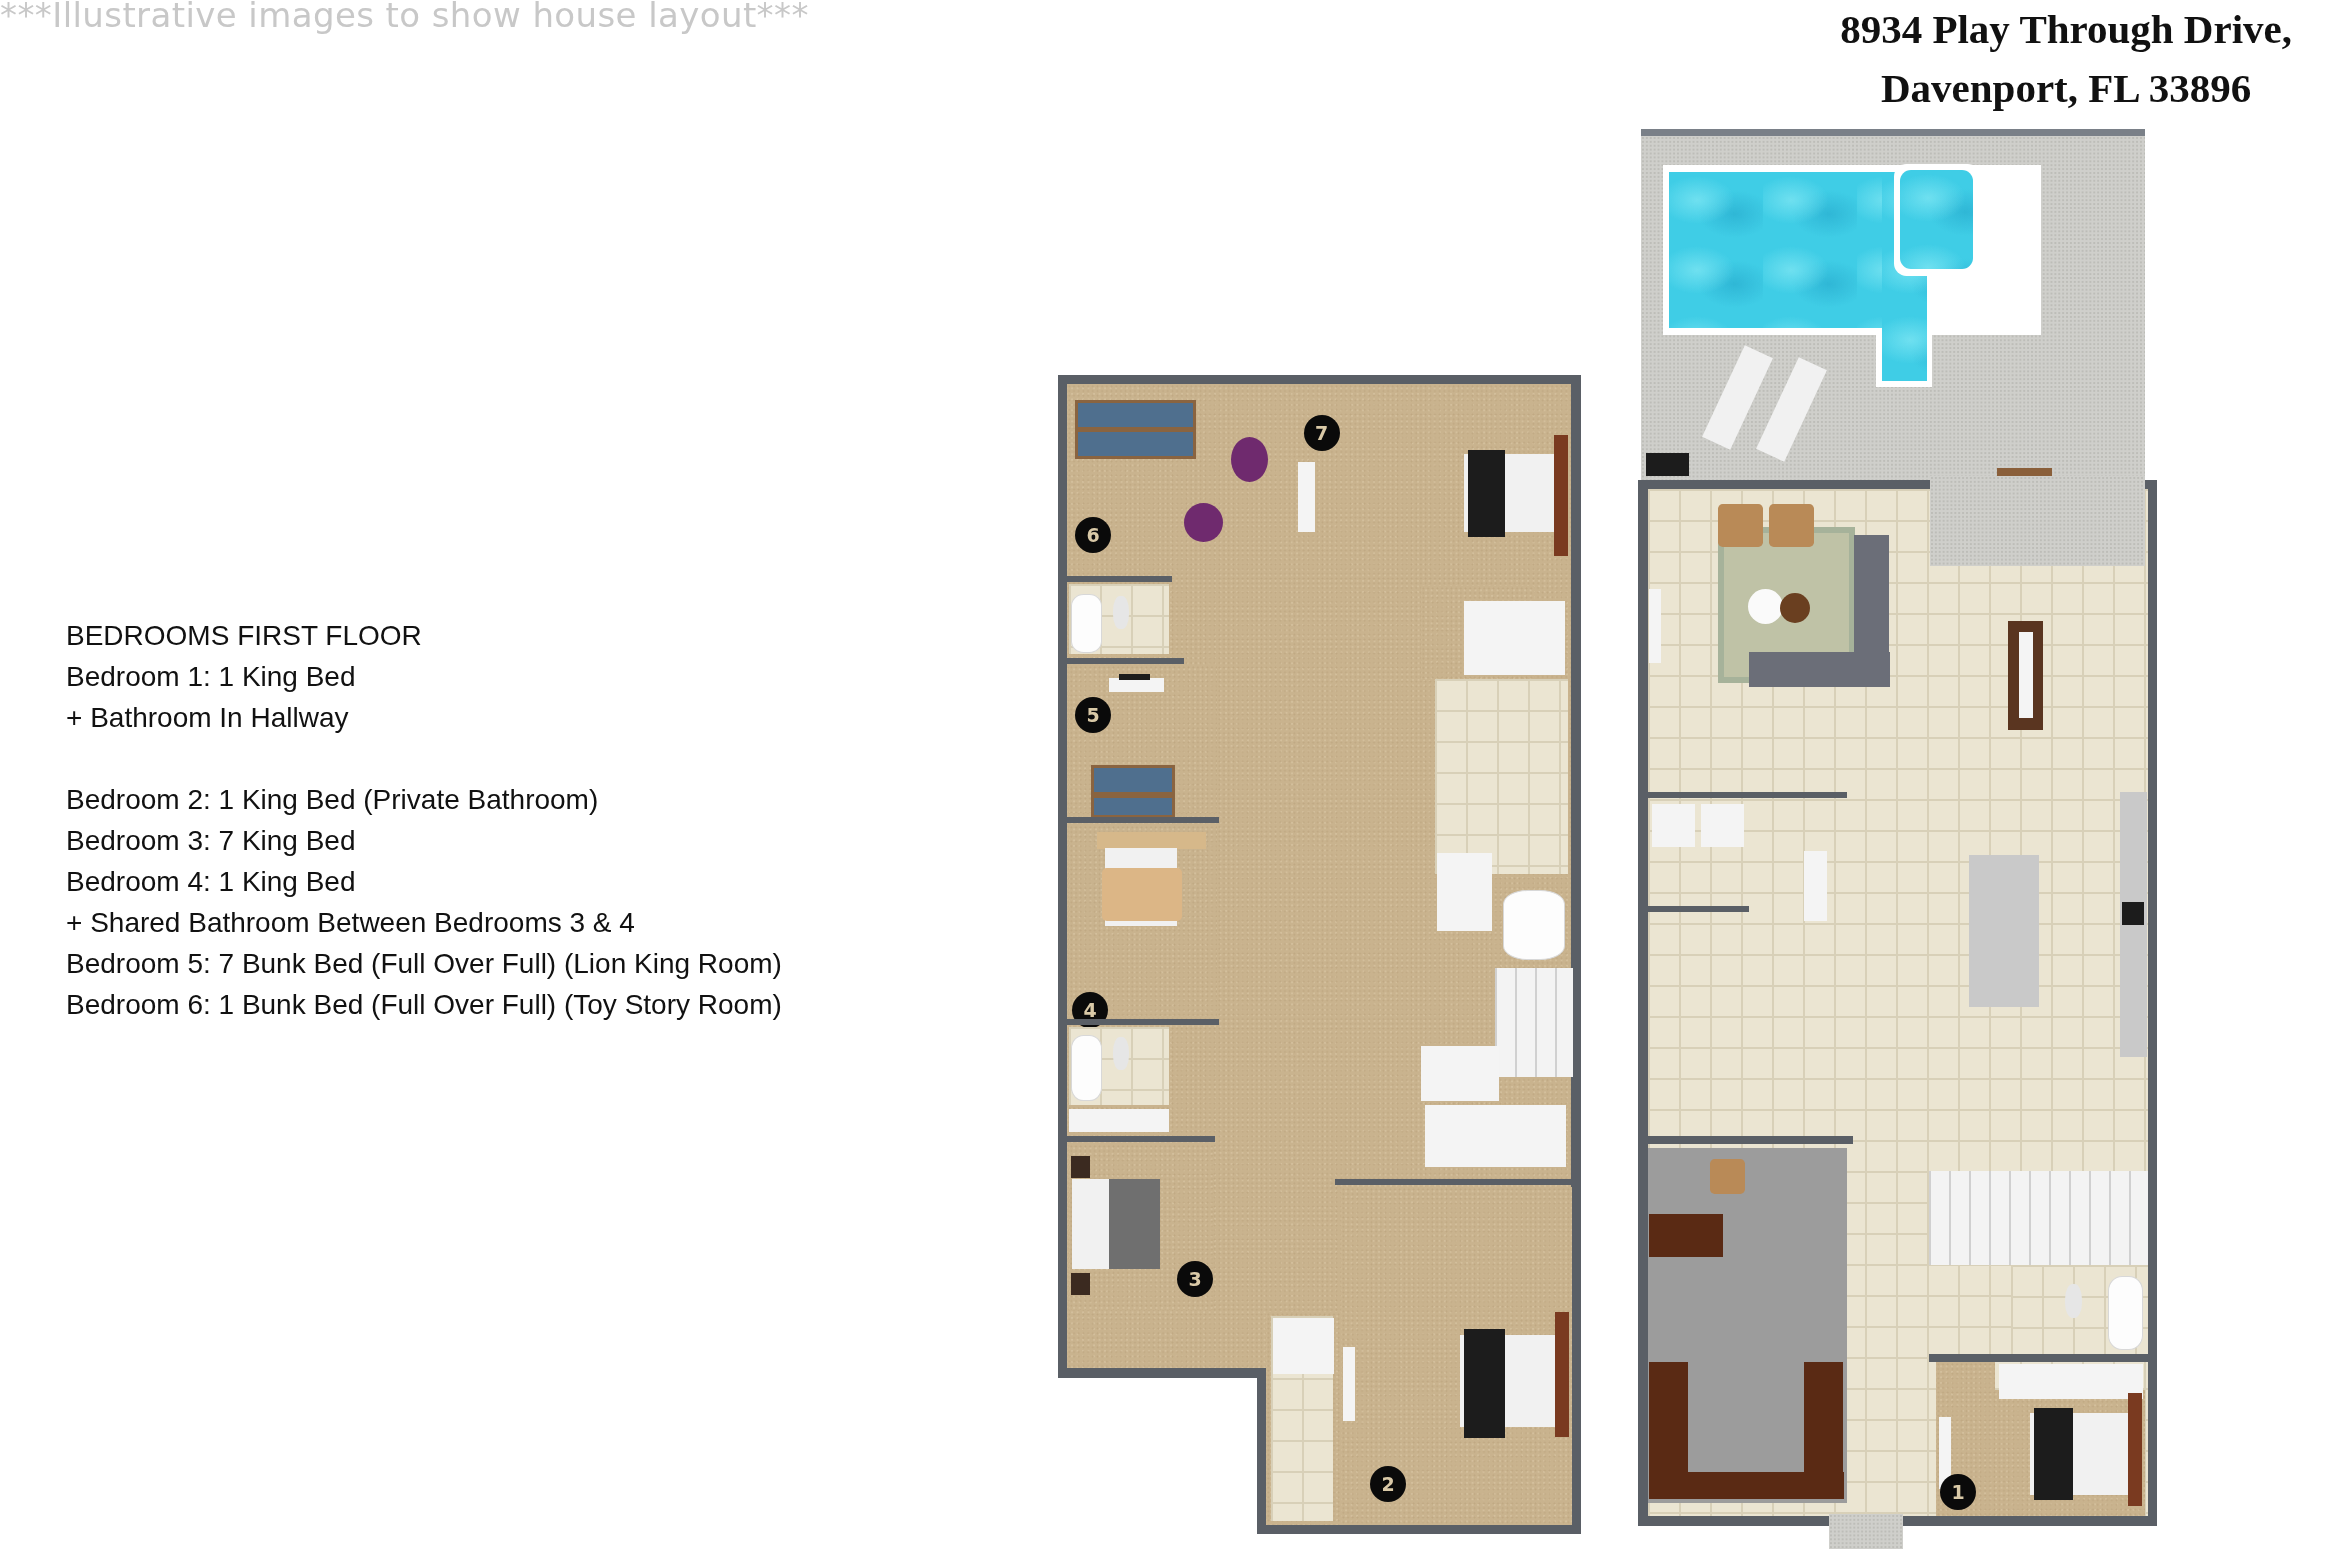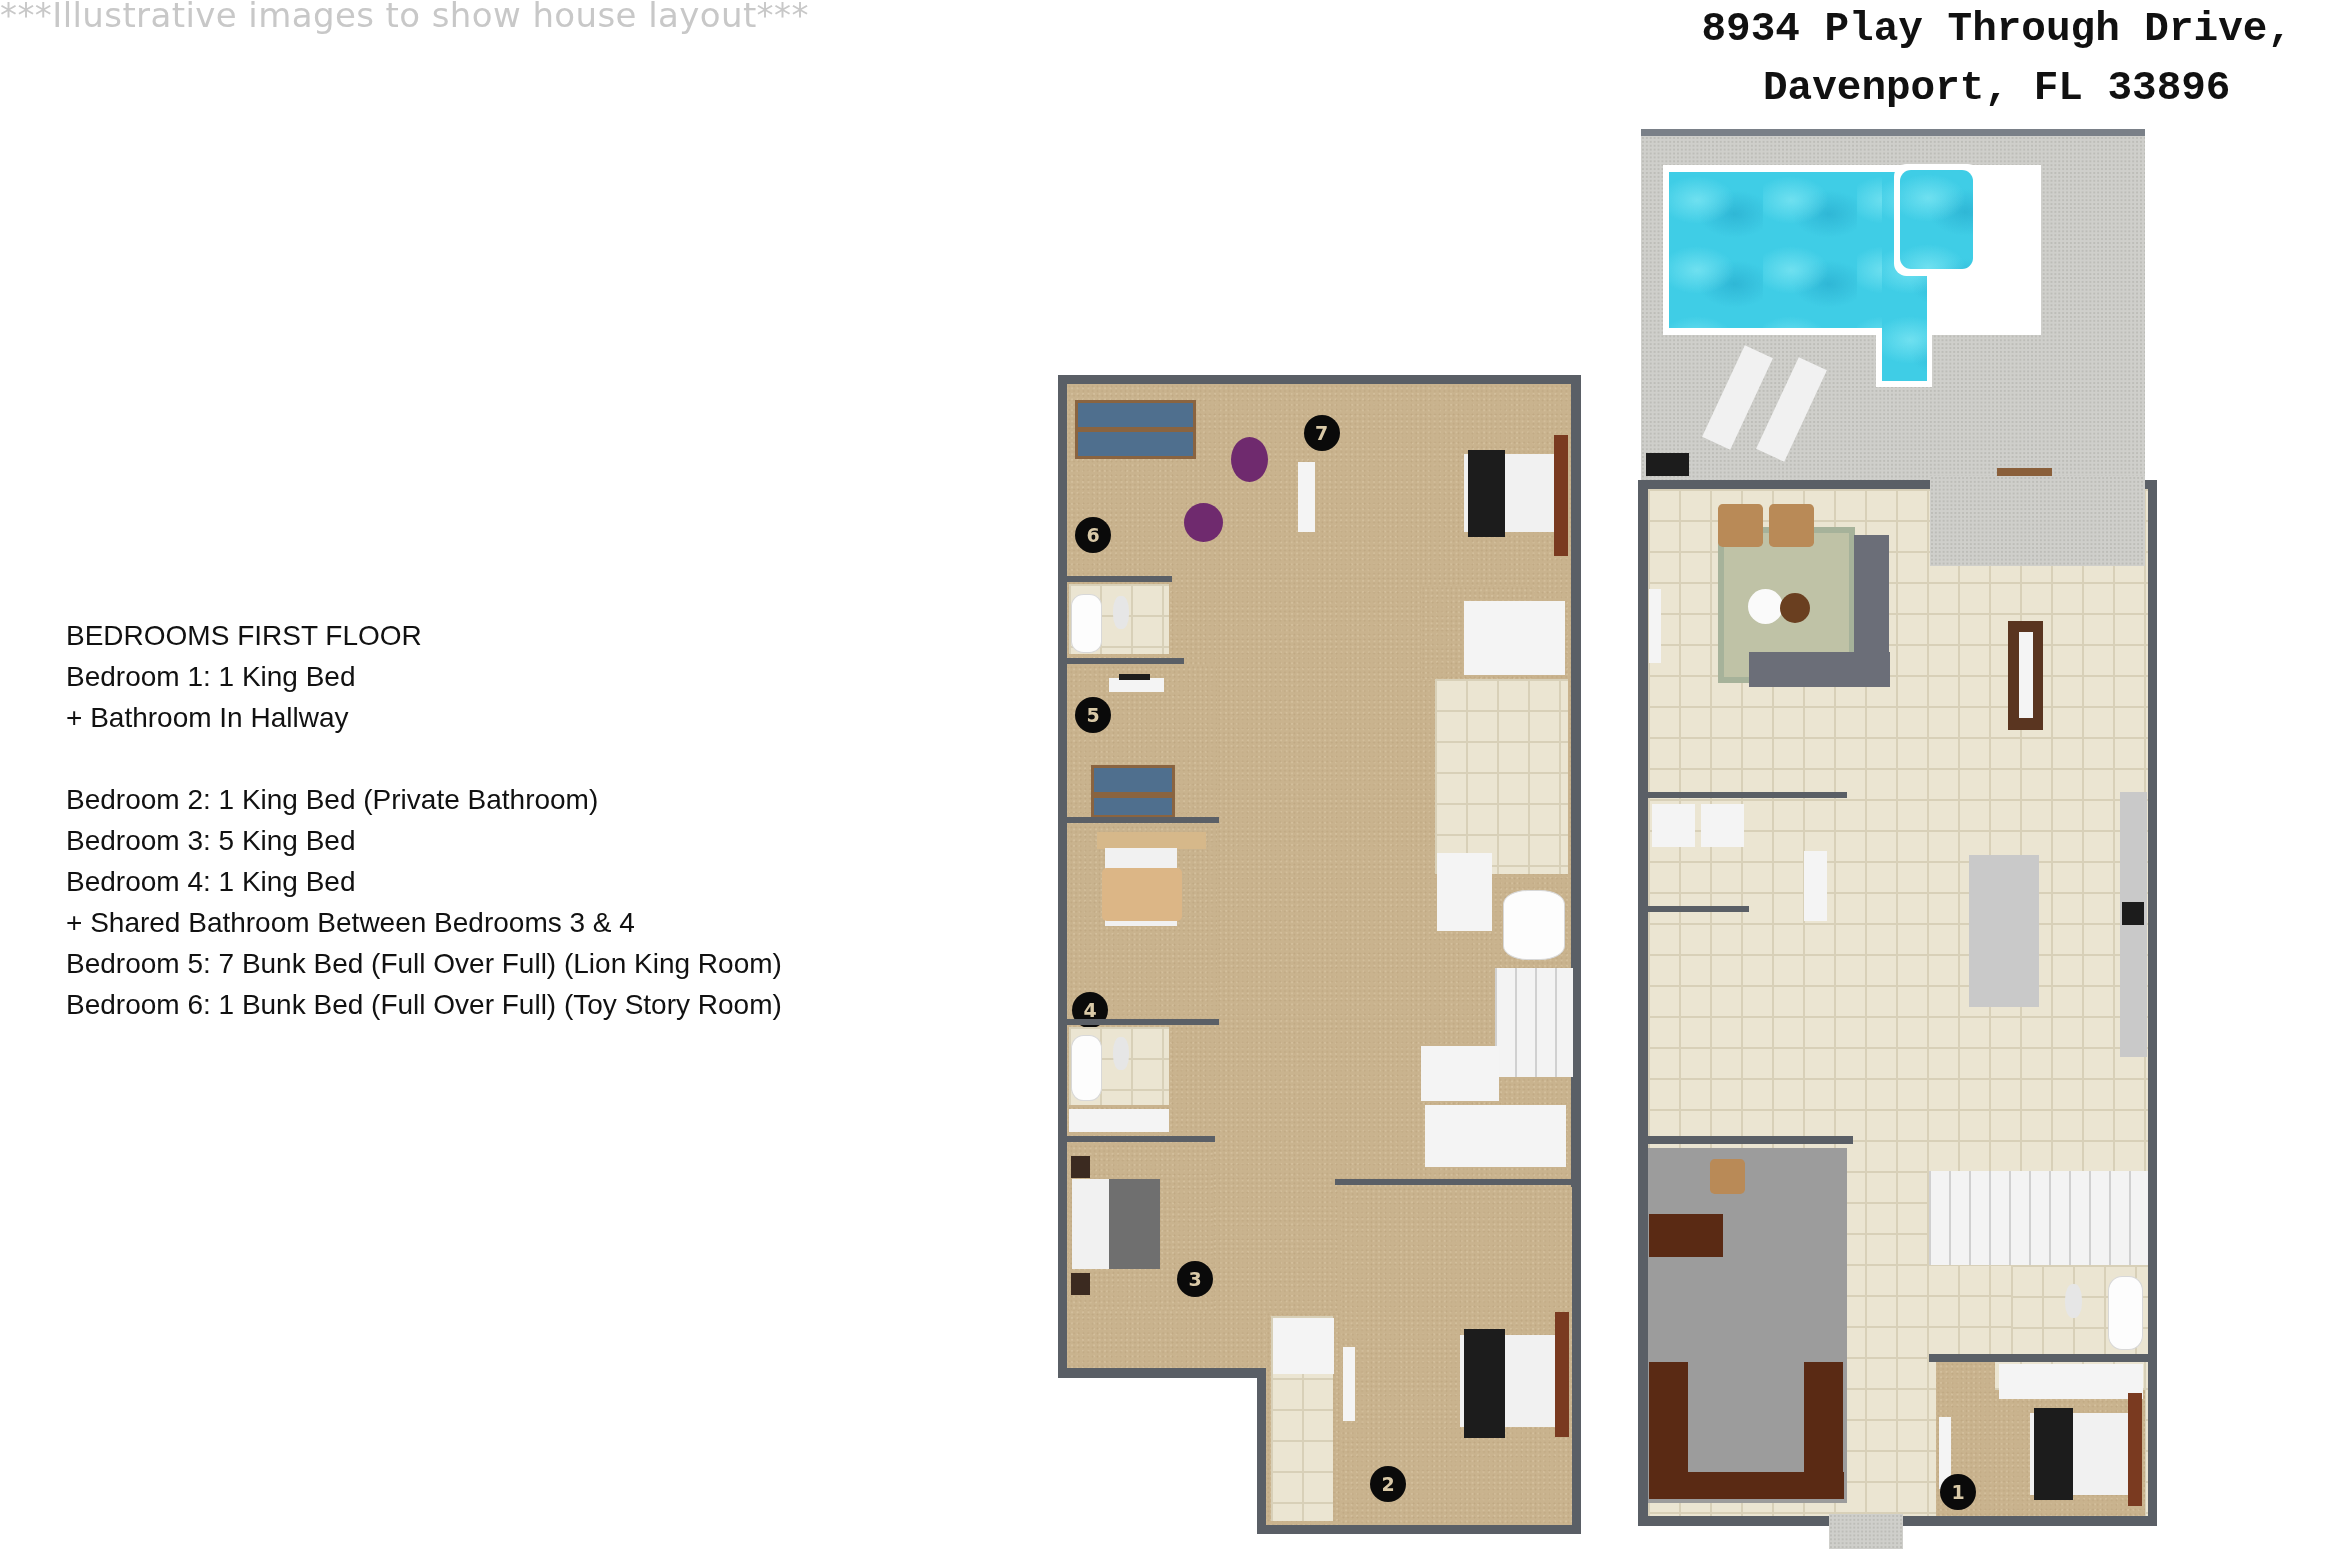--- a/index.html
+++ b/index.html
@@ -1,19 +1,19 @@
 <!DOCTYPE html>
 <html style="font-size:12.5px"><head>
 <meta charset="utf-8">
 <style>
   html,body{margin:0;padding:0;background:#ffffff;}
   body{width:2342px;height:1561px;position:relative;overflow:hidden;font-family:"Liberation Sans",sans-serif;}
   .abs{position:absolute;box-sizing:border-box;}
   .disclaimer{left:0;top:-4.7px;font-size:34px;color:#c8c8c8;white-space:nowrap;font-family:"DejaVu Sans",sans-serif;letter-spacing:0.4px;}
-  .address{right:50px;top:0;text-align:center;font-family:Liberation Mono, monospace;font-weight:bold;font-size:41px;line-height:59px;color:#111;}
+  .address{right:50px;top:0;text-align:center;font-family:Liberation Serif, serif;font-weight:bold;font-size:41px;line-height:59px;color:#111;}
   .legend{left:66px;top:615px;font-size:28px;line-height:41px;color:#111;}
   .legend .blank{height:41px;}
   
   .wall{background:#5a5f66;}
   .carpet{background:#c9b38e;background-image:radial-gradient(#bfa882 0.8px,transparent 1.1px),radial-gradient(#d3bf9c 0.8px,transparent 1.1px);background-size:4.7px 4.7px,5.5px 5.5px;background-position:0 0,2.3px 1.6px;}
   .tile{background:#ebe5d2;background-image:linear-gradient(#d8d0b8 1.6px,transparent 1.6px),linear-gradient(90deg,#d8d0b8 1.6px,transparent 1.6px);background-size:31px 31px;}
   .patio{background:#cfcfcb;background-image:radial-gradient(#bdbdb8 0.8px,transparent 1.2px);background-size:3.9px 3.9px;}
   .water{background:#3fcde6;background-image:radial-gradient(ellipse at 30% 40%,#6fe0f0 0,transparent 40%),radial-gradient(ellipse at 70% 60%,#2fb7d6 0,transparent 40%);background-size:94px 70px;}
   .greyfloor{background:#9c9c9c;}
   .white{background:#f4f4f4;}
@@ -41,21 +41,21 @@
   <div>8934 Play Through Drive,</div>
   <div>Davenport, FL 33896</div>
 </div>
 
 <div class="abs legend">
   <div>BEDROOMS FIRST FLOOR</div>
   <div>Bedroom 1: 1 King Bed</div>
   <div>+ Bathroom In Hallway</div>
   <div class="blank"></div>
   <div>Bedroom 2: 1 King Bed (Private Bathroom)</div>
-  <div>Bedroom 3: 5 King Bed</div>
+  <div>Bedroom 3: 7 King Bed</div>
   <div>Bedroom 4: 1 King Bed</div>
   <div>+ Shared Bathroom Between Bedrooms 3 &amp; 4</div>
   <div>Bedroom 5: 7 Bunk Bed (Full Over Full) (Lion King Room)</div>
   <div>Bedroom 6: 1 Bunk Bed (Full Over Full) (Toy Story Room)</div>
 </div>
 
 <div class="abs" style="left:1058px;top:375px;width:531px;height:1171px;">
 
   <div class="abs wall" style="left:0;top:0;width:523px;height:1003px;"></div>
   <div class="abs wall" style="left:199px;top:937px;width:324px;height:222px;"></div>

